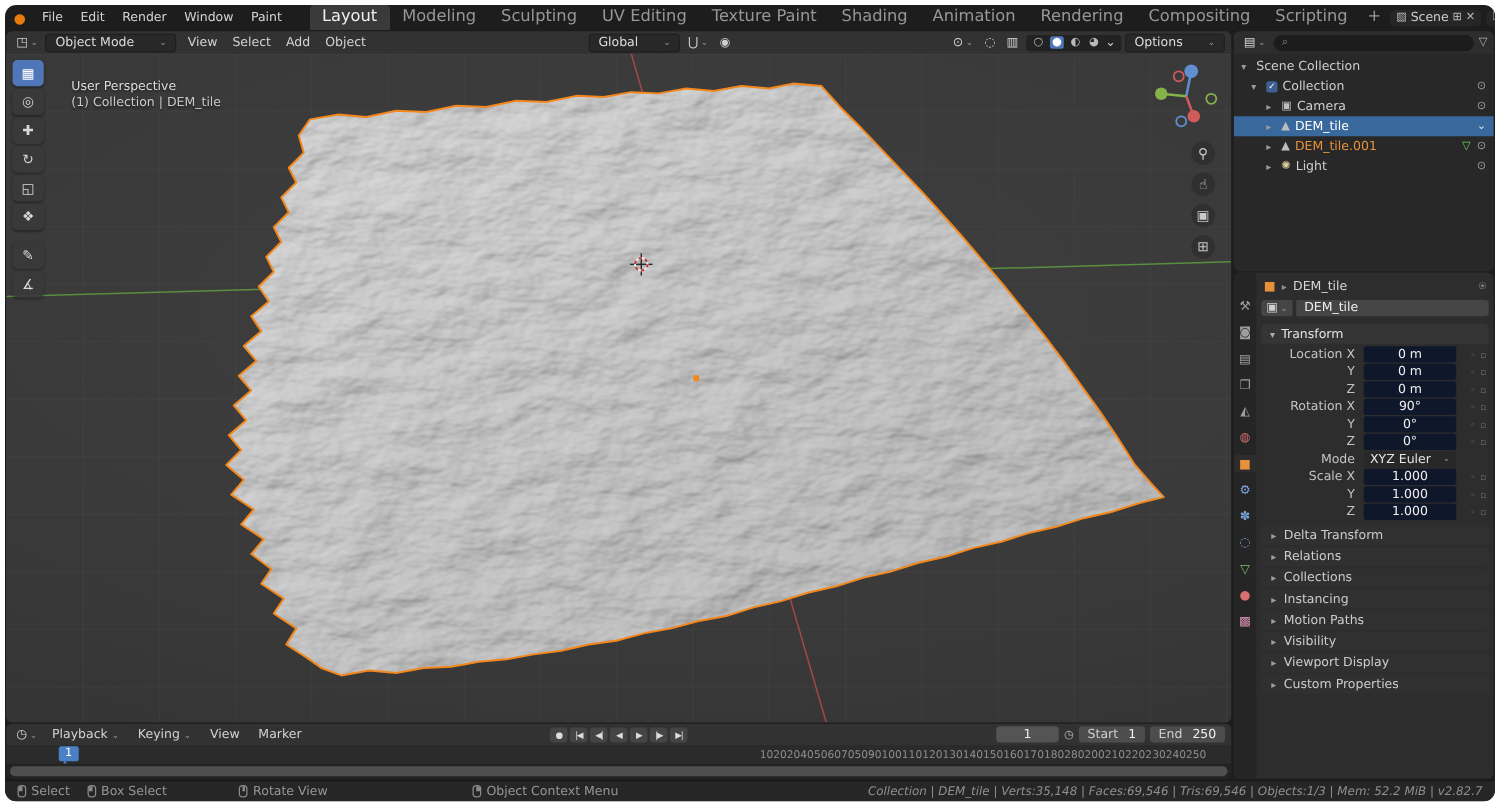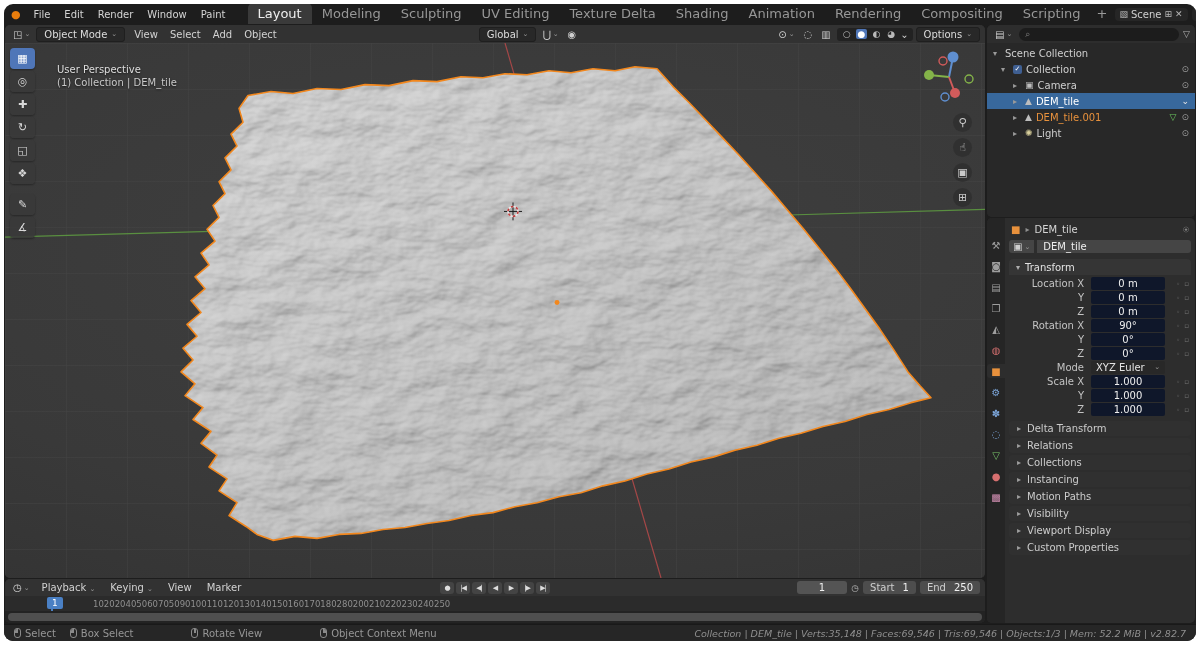--- a/index.html
+++ b/index.html
@@ -28,21 +28,21 @@
   .left-col{flex:1;display:flex;flex-direction:column;min-width:0;}
   .right-col{width:210px;display:flex;flex-direction:column;}
   .editor{background:#2d2d2d;border-radius:5px;overflow:hidden;}
 
   
   .editor-3d{flex:1;margin:1px;display:flex;flex-direction:column;}
   .vp-header{height:18px;background:#323232;display:flex;align-items:center;gap:3px;
     padding:0 5px;white-space:nowrap;overflow:hidden;flex:0 0 auto;}
   .hbtn{display:flex;align-items:center;gap:2px;color:#cfcfcf;padding:1px 3px;border-radius:3px;}
   .hbtn i{font-size:7px;color:#9a9a9a;}
-  .chip{display:flex;align-items:center;gap:4px;background:#282828;border:1px solid #1f1f1f;
+  .chip{display:flex;align-items:center;gap:20px;background:#282828;border:1px solid #1f1f1f;
     border-radius:3px;padding:1px 7px;color:#dcdcdc;}
   .chip i{font-size:7px;color:#9a9a9a;}
   .vpmenu{padding:1px 6px;color:#d2d2d2;border-radius:3px;}
   .spacer{flex:1;}
   .spheres{display:flex;align-items:center;gap:3px;background:#222222;border-radius:3px;padding:1px 4px;}
   .sph{color:#b9b9b9;font-size:9px;padding:0 2px;border-radius:2px;}
   .sph.active{background:#4f76b8;color:#fff;}
   .vp-canvas{flex:1;position:relative;overflow:hidden;
     background:
       linear-gradient(rgba(74,74,74,.35) 1px, transparent 1px) 0 0/ 61px 46px,
@@ -67,21 +67,21 @@
   .tl-header{height:17px;background:#323232;display:flex;align-items:center;gap:3px;padding:0 5px;position:relative;}
   .tl-center{position:absolute;left:50%;transform:translateX(-50%);display:flex;gap:2px;align-items:center;}
   .pbtn{background:#444;border-radius:3px;color:#ddd;font-size:7px;padding:2px 4px;min-width:14px;
     text-align:center;letter-spacing:-1px;}
   .tl-right{margin-left:auto;display:flex;align-items:center;gap:4px;}
   .framefield{background:#545454;border-radius:3px;color:#f0f0f0;padding:1px 22px;font-size:10px;}
   .rangechip{background:#4d4d4d;border-radius:3px;padding:1px 7px;display:flex;gap:8px;color:#cfcfcf;}
   .rangechip b{color:#f0f0f0;}
   .tl-ruler{height:15px;background:#2b2b2b;position:relative;display:flex;align-items:center;
     padding:0 20px 0 64px;}
-  .ticks{flex:1;display:flex;justify-content:flex-start;color:#8f8f8f;font-size:8.5px;margin-left:24px;}
+  .ticks{flex:1;display:flex;justify-content:flex-end;color:#8f8f8f;font-size:8.5px;margin-left:24px;}
   .playhead{position:absolute;left:42px;top:1px;background:#4a80c4;color:#fff;border-radius:2px;
     padding:0 5px;font-size:9px;line-height:12px;}
   .playline{position:absolute;left:46px;top:13px;bottom:0;width:2px;background:#4a80c4;}
   .tl-scroll{height:12px;background:#232323;position:relative;}
   .tl-thumb{position:absolute;left:3px;right:3px;top:2px;height:8px;background:#4f4f4f;border-radius:4px;}
 
   
   .editor-outliner{height:192px;margin:1px 1px 0 1px;background:#2d2d2d;display:flex;flex-direction:column;}
   .ol-header{height:18px;display:flex;align-items:center;gap:4px;padding:0 5px;background:#2d2d2d;}
   .searchbox{flex:1;height:13px;background:#1c1c1c;border-radius:7px;display:flex;align-items:center;
@@ -157,21 +157,21 @@
         <span class="menu-item">Window</span>
         <span class="menu-item">Paint</span>
       </div>
     <div class="tabs">
       <span class="tab active">Layout</span>
       <div class="tabs-rest">
 
       <span class="tab">Modeling</span>
           <span class="tab">Sculpting</span>
           <span class="tab">UV Editing</span>
-          <span class="tab">Texture Delta</span>
+          <span class="tab">Texture Paint</span>
           <span class="tab">Shading</span>
           <span class="tab">Animation</span>
           <span class="tab">Rendering</span>
           <span class="tab">Compositing</span>
           <span class="tab">Scripting</span>
         </div>
       <span class="tab addtab">+</span>
     </div>
     <div class="tb-right">
       <div class="tb-group">
@@ -658,19 +658,19 @@
       <span>Select</span>
     </span>
     <span class="hint" style="margin-left:14px">
       <span class="mouse lmb"></span>
       <span>Box Select</span>
     </span>
     <span class="hint" style="margin-left:58px">
       <span class="mouse mmb"></span>
       <span>Rotate View</span>
     </span>
-    <span class="hint" style="margin-left:58px">
+    <span class="hint" style="margin-left:116px">
       <span class="mouse rmb"></span>
       <span>Object Context Menu</span>
     </span>
     <span class="stats">Collection | DEM_tile | Verts:35,148 | Faces:69,546 | Tris:69,546 | Objects:1/3 | Mem: 52.2 MiB | v2.82.7</span>
   </div>
 </div>
 
 </body></html>

